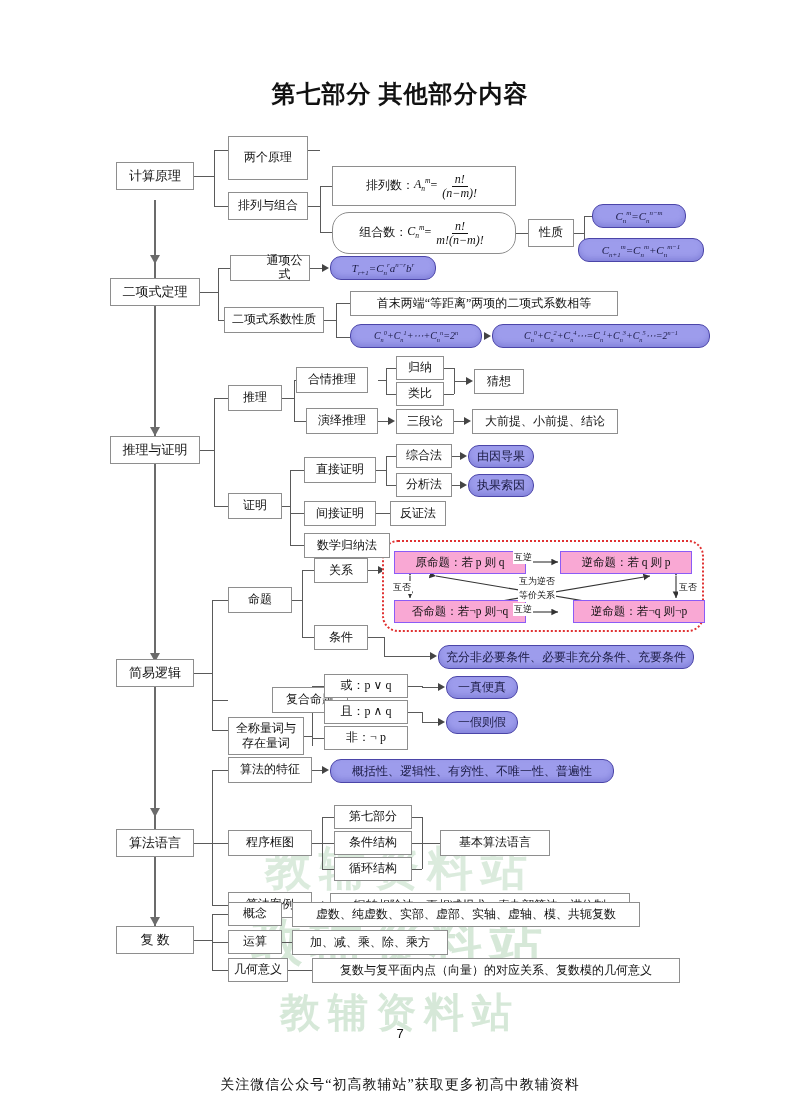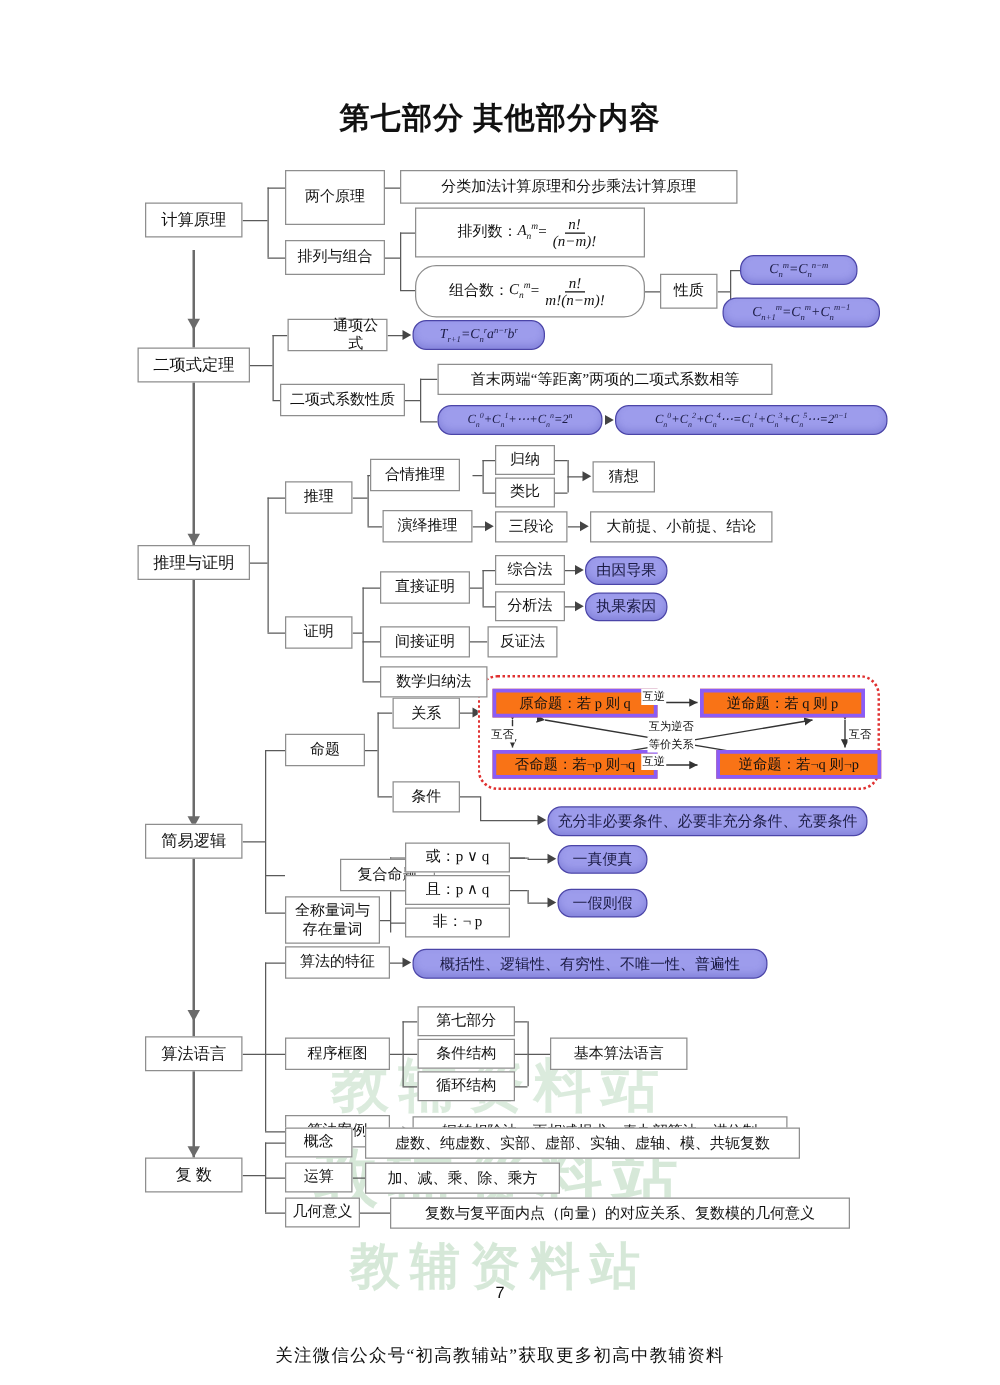--- a/index.html
+++ b/index.html
@@ -60,22 +60,22 @@
 
   
   .mathi{font-style:italic;font-family:"Liberation Serif",serif;}
   sup,sub{font-size:63%;font-style:italic;}
   .frac{display:inline-flex;flex-direction:column;align-items:center;
     vertical-align:middle;margin:0 2px;line-height:1.05;}
   .frac .num{border-bottom:1px solid #111;padding:0 3px;}
   .frac .den{padding:0 3px;}
 
   
-  .pbox{position:absolute;box-sizing:border-box;border:3px solid #8b5cf6;
-    background:#f97316;display:flex;align-items:center;justify-content:center;
+  .pbox{position:absolute;box-sizing:border-box;border:1px solid #8b5cf6;
+    background:#f9a8d4;display:flex;align-items:center;justify-content:center;
     font-size:11.5px;z-index:5;}
   .plabel{position:absolute;font-size:9px;z-index:6;background:#fff;
     padding:0 1px;color:#111;white-space:nowrap;}
   .diagline{position:absolute;z-index:4;}
 
   
   .pageno{position:absolute;top:1026px;width:800px;text-align:center;
     font-size:13px;z-index:5;font-family:"Liberation Sans",sans-serif;}
   .footer{position:absolute;top:1076px;width:800px;text-align:center;
     font-size:14px;z-index:5;letter-spacing:1px;}
@@ -105,21 +105,20 @@
   <div class="node n13" style="left:116px;top:829px;width:78px;height:28px;">算法语言</div>
   <div class="node n13" style="left:116px;top:926px;width:78px;height:28px;">复  数</div>
 
   <div class="h" style="left:194px;top:176px;width:20px;"></div>
   <div class="v" style="left:214px;top:150px;height:56px;"></div>
   <div class="h" style="left:214px;top:150px;width:14px;"></div>
   <div class="h" style="left:214px;top:206px;width:14px;"></div>
 
   <div class="node n12" style="left:228px;top:136px;width:80px;height:44px;">两个原理</div>
   <div class="h" style="left:308px;top:150px;width:12px;"></div>
-  <div class="node n12" style="left:320px;top:136px;width:270px;height:27px;">分类加法计算原理和分步乘法计算原理</div>
 
   <div class="node n12" style="left:228px;top:192px;width:80px;height:28px;">排列与组合</div>
   <div class="h" style="left:308px;top:206px;width:12px;"></div>
   <div class="v" style="left:320px;top:186px;height:46px;"></div>
   <div class="h" style="left:320px;top:186px;width:12px;"></div>
   <div class="h" style="left:320px;top:232px;width:12px;"></div>
 
   <div class="node n12" style="left:332px;top:166px;width:184px;height:40px;">
     <span>排列数：</span>
     <span class="mathi">A<sub>n</sub><sup>m</sup></span>

